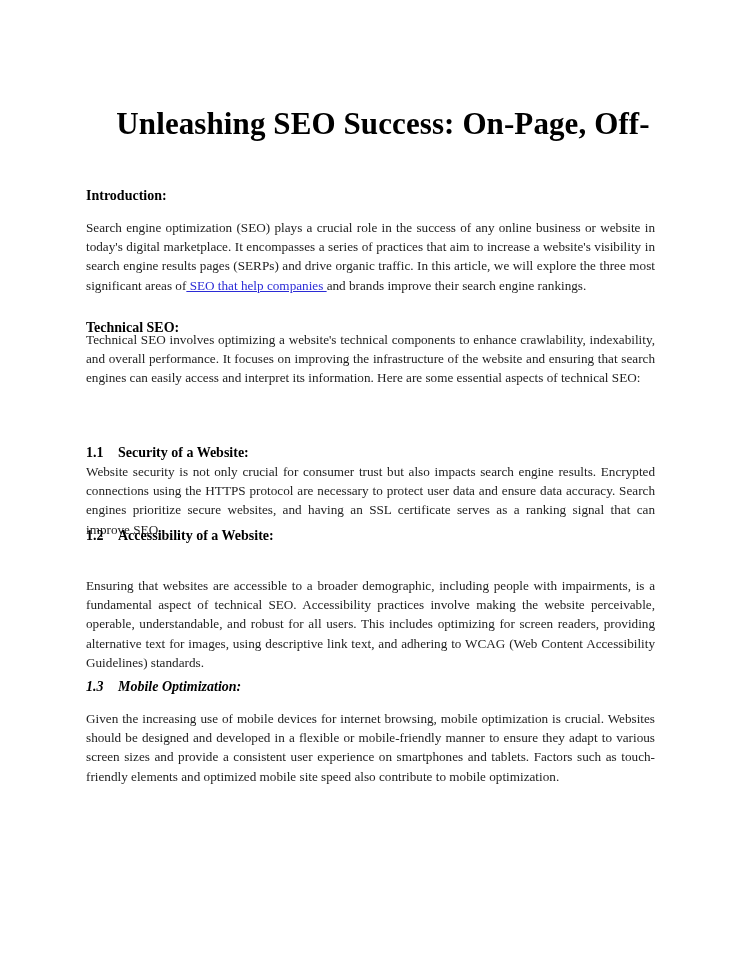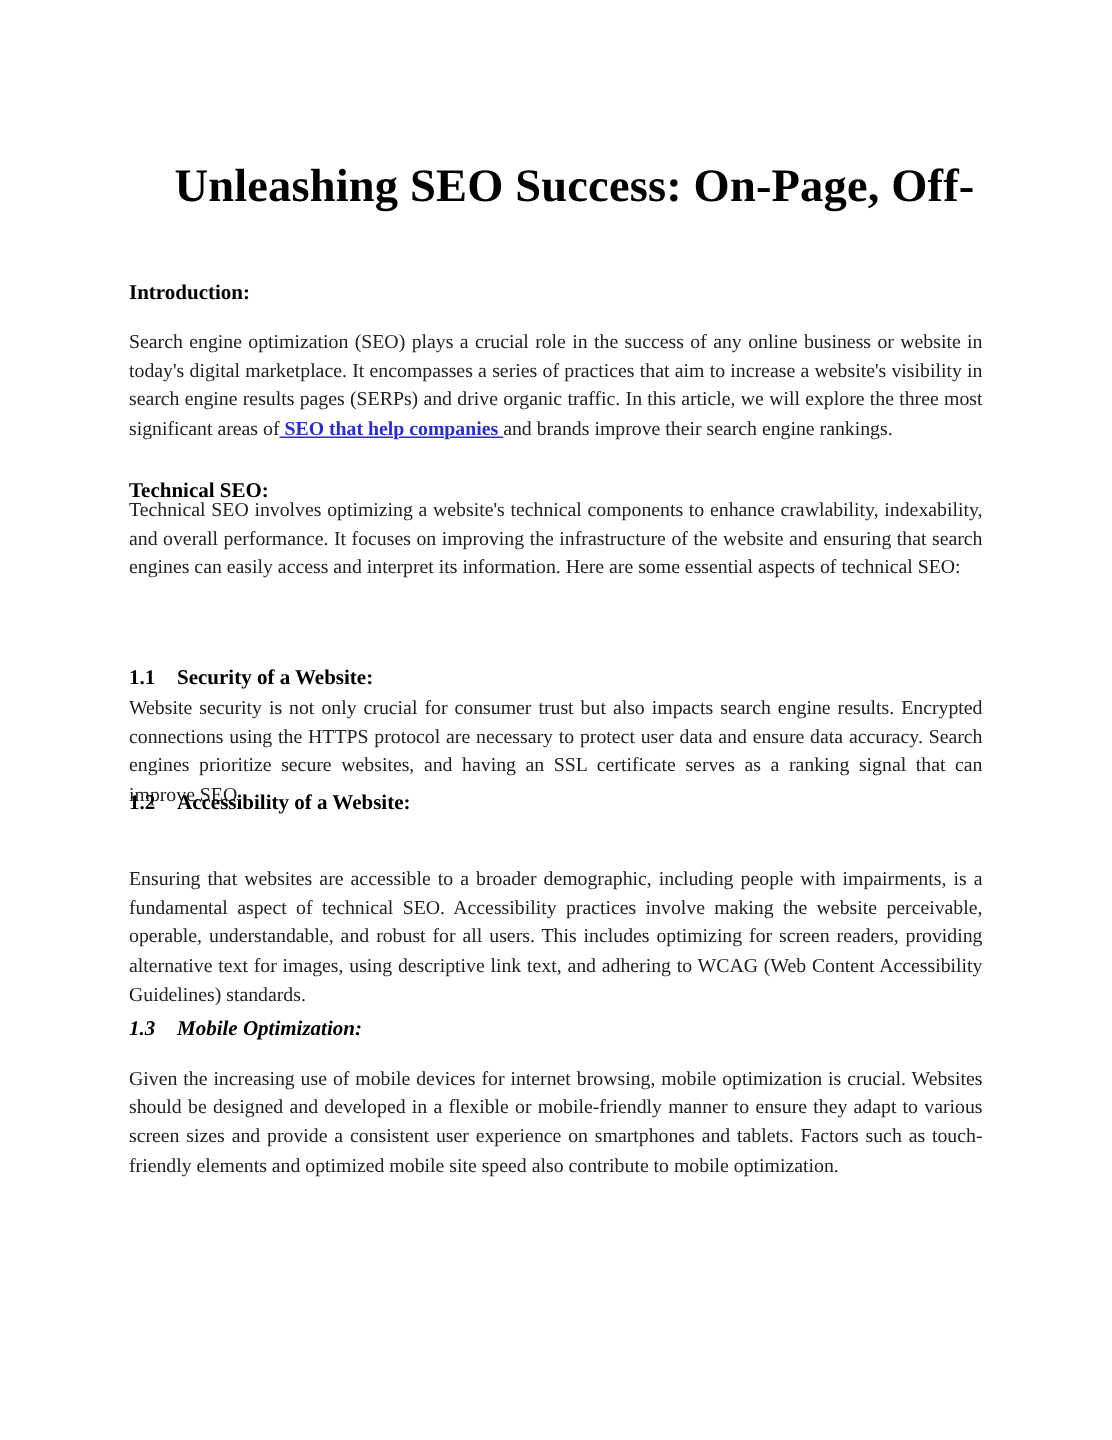--- a/index.html
+++ b/index.html
@@ -46,21 +46,20 @@
     text-align: justify;
     color: #222;
   }
   .num {
     display: inline-block;
     width: 32px;
   }
   a.link {
     color: #2b2bd6;
     text-decoration: underline;
-    font-weight: bold;
   }
 </style>
 </head>
 <body>
 
 <h1 class="title">
   <span>Unleashing SEO Success: On-Page, Off-</span><br>
 </h1>
 
 <div class="block heading" style="top:187px;">Introduction:</div>

